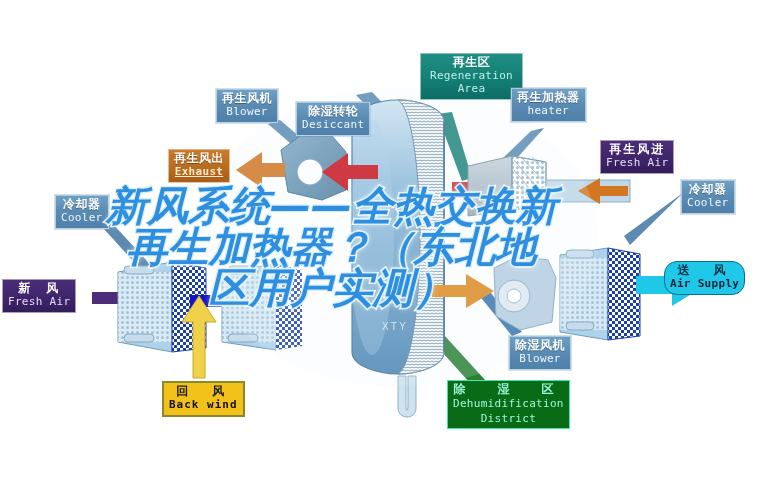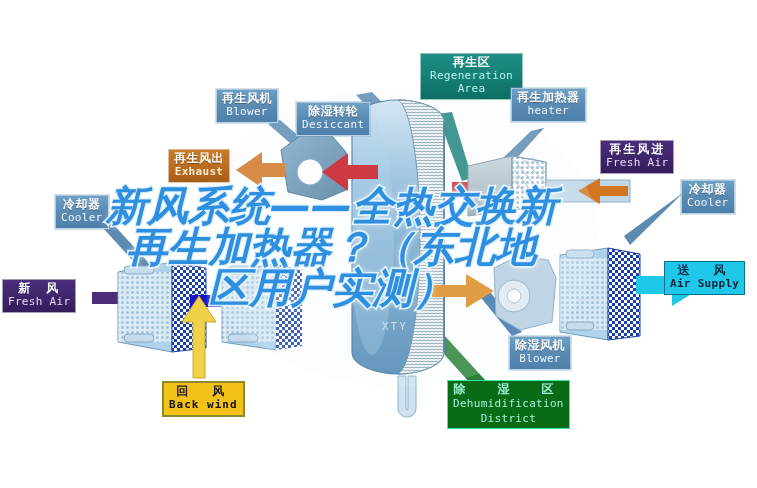--- a/index.html
+++ b/index.html
@@ -69,21 +69,21 @@
     width: 103px;
   }
   .c-teal .cn { color:#ffffff; }
   .c-teal .en { color:#b9f1ea; line-height:1.15; }
 
   
   .c-orange {
     background: linear-gradient(180deg,#c97b2a 0%, #b86a1f 60%, #a55c18 100%);
   }
   .c-orange .cn { color:#ffffff; text-shadow:0 1px 0 rgba(0,0,0,.35); }
-  .c-orange .en { color:#ffe9c9; font-weight:700; }
+  .c-orange .en { color:#ffe9c9; font-weight:700;text-decoration:underline; }
 
   
   .c-purple {
     background: linear-gradient(180deg,#4b2d7a 0%, #3d2468 60%, #331d59 100%);
   }
   .c-purple .cn { color:#ffffff; letter-spacing:2px;text-align:center; }
   .c-purple .en { color:#e6dcfa; }
 
   
   .c-yellow {
@@ -373,21 +373,21 @@
     <span class="cn">除湿风机</span>
     <span class="en">Blower</span>
   </div>
 
   <div class="callout c-green" style="left:447px; top:380px;">
     <span class="cn">除　湿　区</span>
     <span class="en">Dehumidification</span>
     <span class="en">District</span>
   </div>
 
-  <div class="callout c-cyan" style="left:664px; top:261px;">
+  <div class="callout c-cyan" style="left:664px; top:261px;border-radius:13px;">
     <span class="cn">送　风</span>
     <span class="en">Air Supply</span>
   </div>
 
   <div id="title-overlay">
     <span class="tline">新风系统——全热交换新</span>
     <span class="tline">再生加热器？（东北地</span>
     <span class="tline">区用户实测）</span>
   </div>
 

